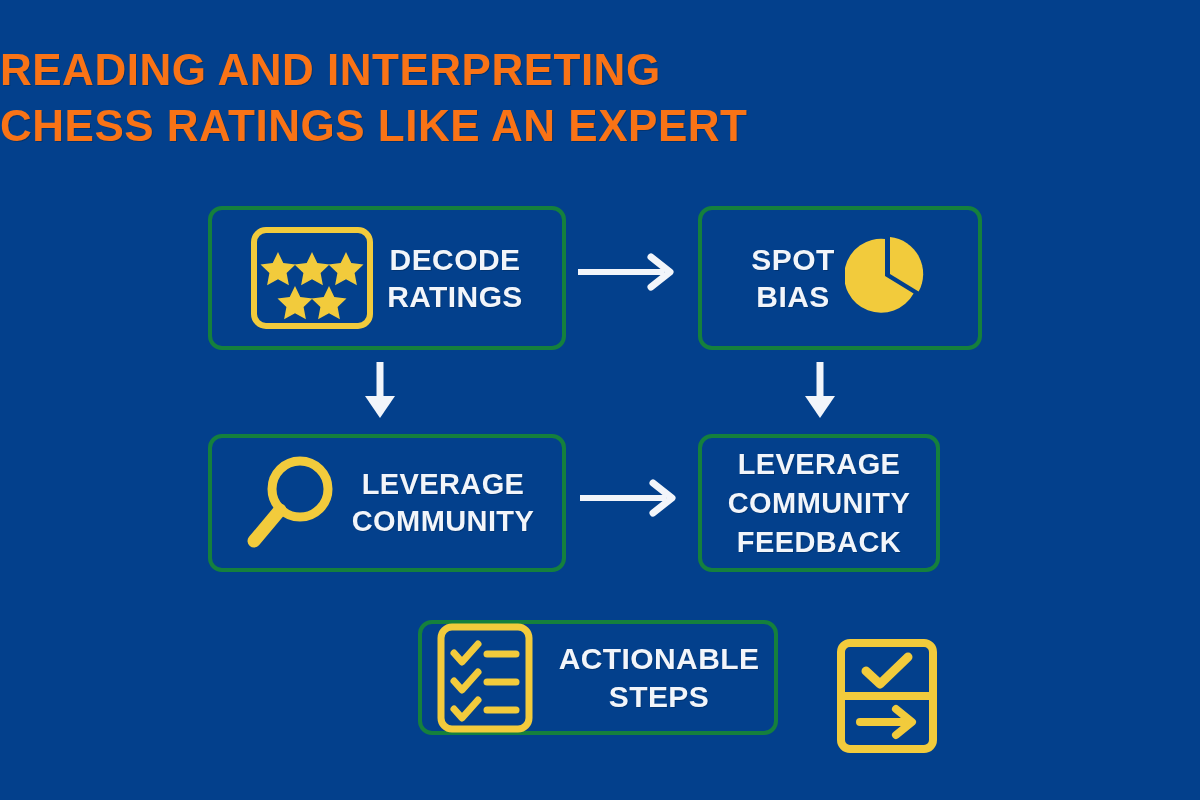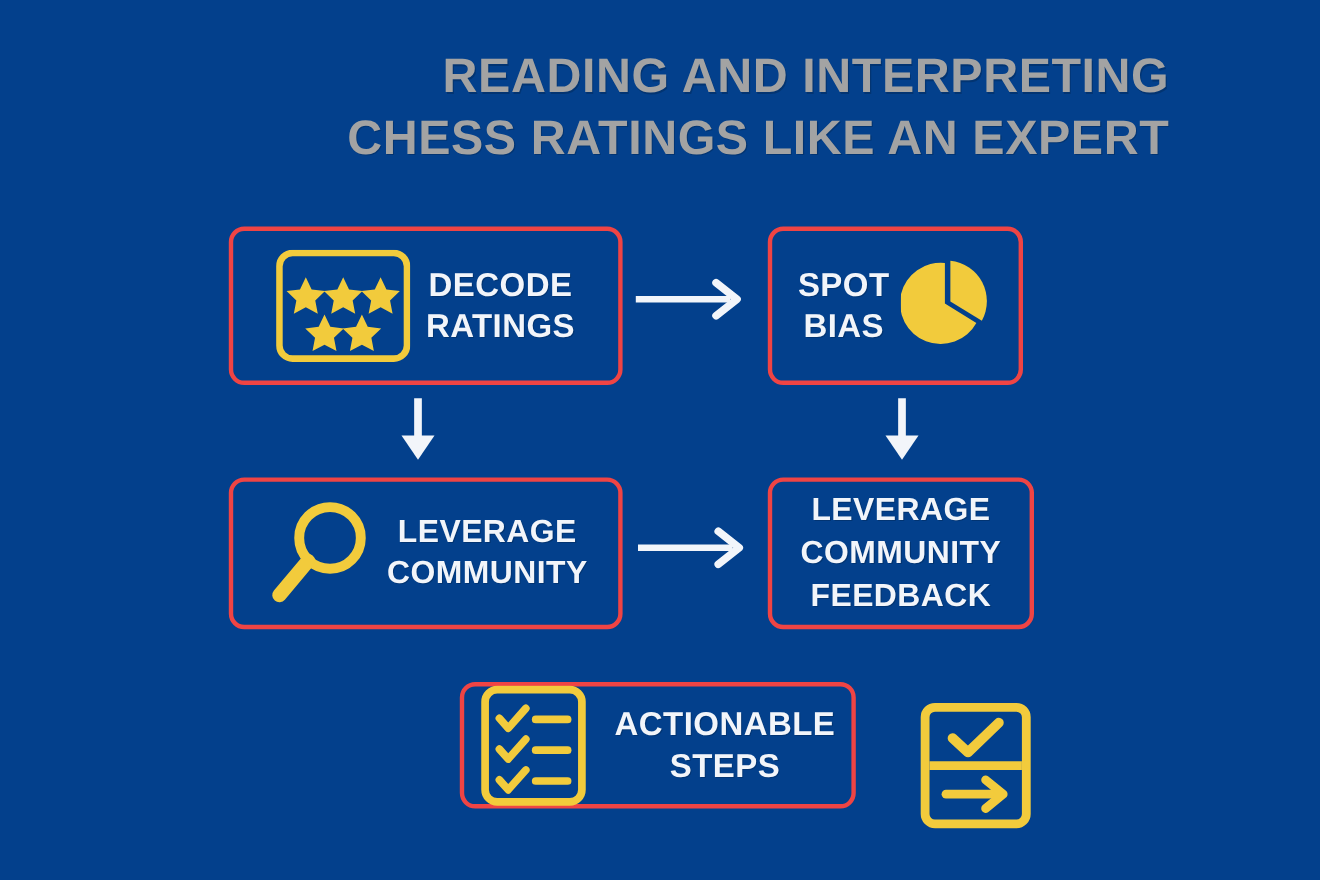--- a/index.html
+++ b/index.html
@@ -20,57 +20,57 @@
     height: 800px;
     background: #03408c;
   }
 
   
   .title {
     position: absolute;
     left: 0;
     top: 42px;
     width: 1063px;
-    text-align: right;
-    color: #a3a3a3;
+    text-align: left;
+    color: #f97316;
     font-family: "Liberation Sans", sans-serif;
     font-weight: bold;
     font-size: 44px;
     line-height: 56px;
     letter-spacing: 0.5px;
     text-shadow: 1px 1px 0 rgba(0,0,0,0.18);
   }
   .title .line { display: block; }
 
   
   .fbox {
     position: absolute;
     box-sizing: border-box;
-    border: 4px solid #ef4444;
+    border: 4px solid #15803d;
     border-radius: 14px;
     background: #03408c;
     display: flex;
     flex-direction: row;
     align-items: center;
     justify-content: center;
   }
   .fbox .label {
     color: #f2f5fa;
     font-weight: bold;
     font-size: 29px;
     line-height: 36px;
     text-align: center;
     letter-spacing: 0.4px;
     text-shadow: 1px 1px 0 rgba(0,0,0,0.18);
     white-space: pre-line;
   }
 
   
   #box-decode-ratings { left: 208px; top: 206px; width: 358px; height: 144px; }
-  #box-spot-bias      { left: 698px; top: 206px; width: 232px; height: 144px; }
+  #box-spot-bias      { left: 698px; top: 206px; width: 284px; height: 144px; }
   #box-leverage-community { left: 208px; top: 434px; width: 358px; height: 138px; }
   #box-leverage-feedback  { left: 698px; top: 434px; width: 242px; height: 138px; }
   #box-actionable-steps   { left: 418px; top: 620px; width: 360px; height: 115px; }
 
   #box-decode-ratings .label { font-size: 30px; line-height: 37px; margin-left: 14px; }
   #box-spot-bias .label { font-size: 30px; line-height: 37px; margin-right: 10px; }
   #box-leverage-community .label { font-size: 29px; line-height: 37px; margin-left: 6px; }
   #box-leverage-feedback .label { font-size: 29px; line-height: 39px; }
   #box-actionable-steps .label { font-size: 30px; line-height: 38px; margin-left: 18px; }
 

